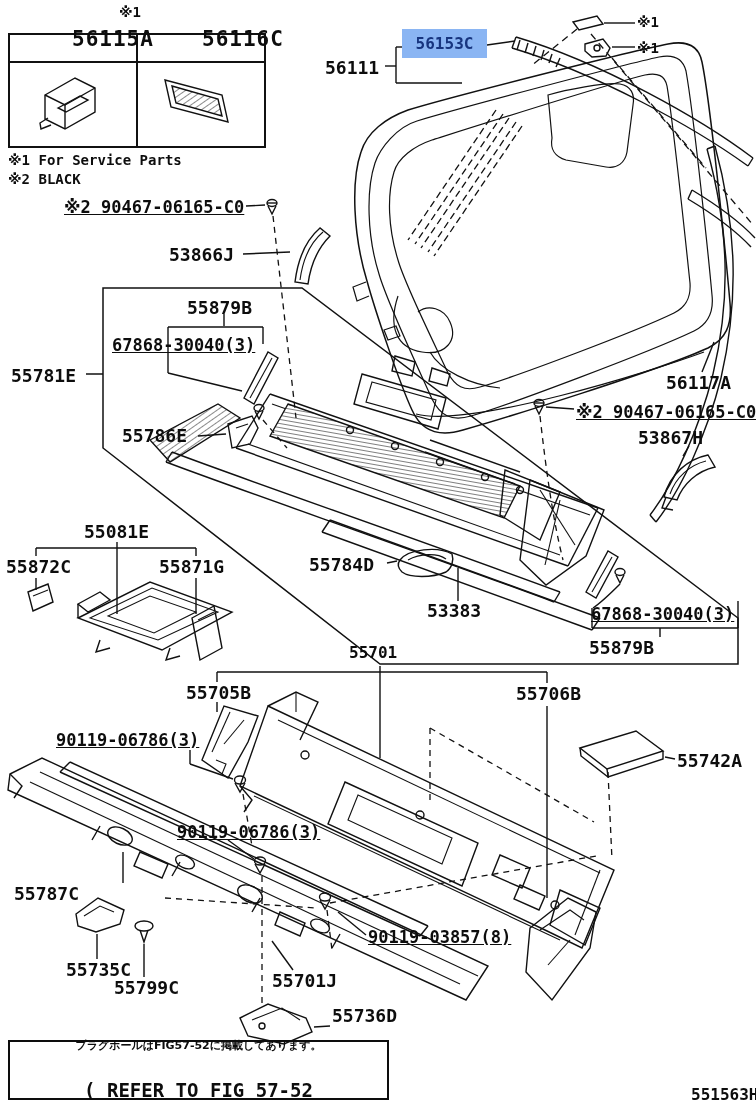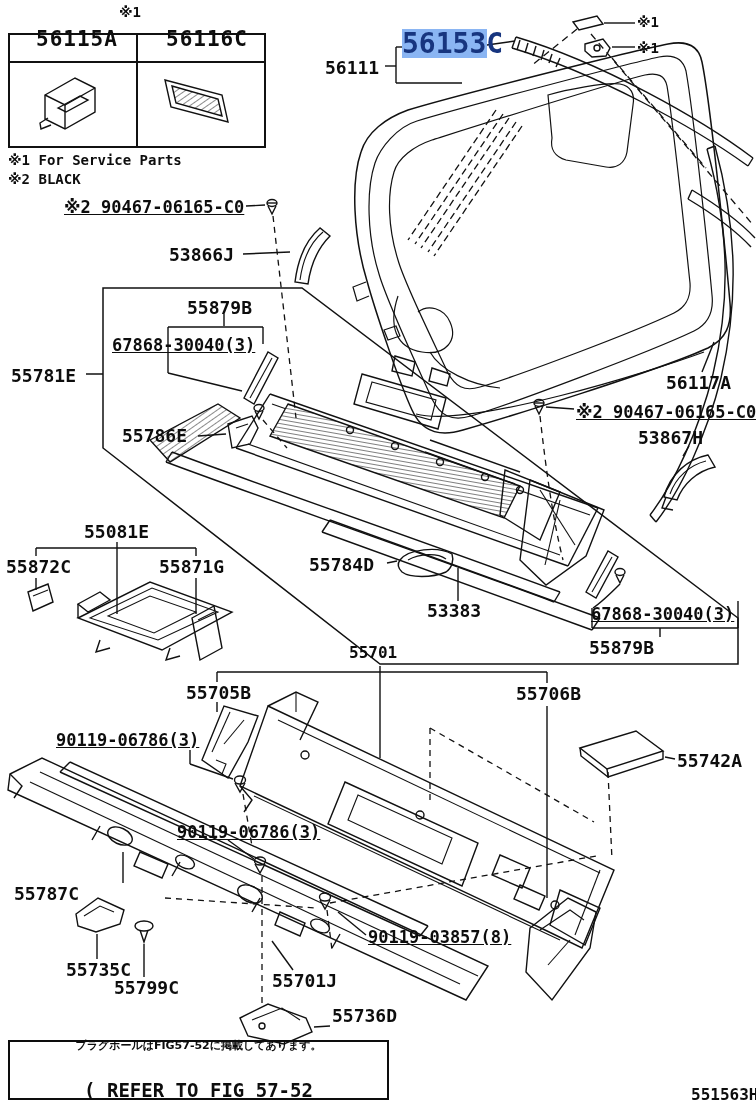--- a/index.html
+++ b/index.html
@@ -2,24 +2,24 @@
 <html><head>
 <meta charset="utf-8">
 <style>
   html,body{margin:0;padding:0;background:#fff;}
   .stage{position:relative;width:756px;height:1108px;background:#ffffff;overflow:hidden;
          font-family:"DejaVu Sans Mono","DejaVu Sans",monospace;}
   .stage svg{position:absolute;left:0;top:0;}
   .pn{position:absolute;font-weight:700;font-size:18px;line-height:1;color:#0d0d0d;white-space:nowrap;}
   .pn-sm{font-size:17px;text-decoration:underline;}
   .pn-lg{font-size:16px;}
-  .pn-xl{font-size:21px;letter-spacing:1px;}
+  .pn-xl{font-size:21px;letter-spacing:1px;margin-left:36px;}
   .note{position:absolute;font-weight:700;font-size:14px;line-height:1;color:#0d0d0d;white-space:nowrap;}
   .hl{position:absolute;left:402px;top:29px;width:85px;height:29px;background:#8ab5f3;color:#17357f;
-      font-weight:700;font-size:28px;line-height:29px;text-align:center;white-space:nowrap;}
+      font-weight:700;font-size:16px;line-height:29px;text-align:center;white-space:nowrap;}
   .notebox{position:absolute;left:8px;top:1040px;width:377px;height:56px;border:2px solid #0d0d0d;
            display:flex;flex-direction:column;justify-content:center;align-items:center;gap:1px;}
   .nb-jp{font-family:"DejaVu Sans",sans-serif;font-weight:700;font-size:11px;line-height:1.1;color:#0d0d0d;white-space:nowrap;}
   .nb-en{font-family:"Liberation Serif","DejaVu Serif",serif;font-weight:700;font-size:13px;line-height:1.1;color:#0d0d0d;white-space:nowrap;}
   .nb-ref{font-weight:700;font-size:19px;line-height:1;color:#0d0d0d;white-space:nowrap;margin-top:28px;}
   .fig{position:absolute;left:691px;top:1085px;font-weight:700;font-size:16px;color:#0d0d0d;white-space:nowrap;}
 </style>
 </head>
 <body>
 

